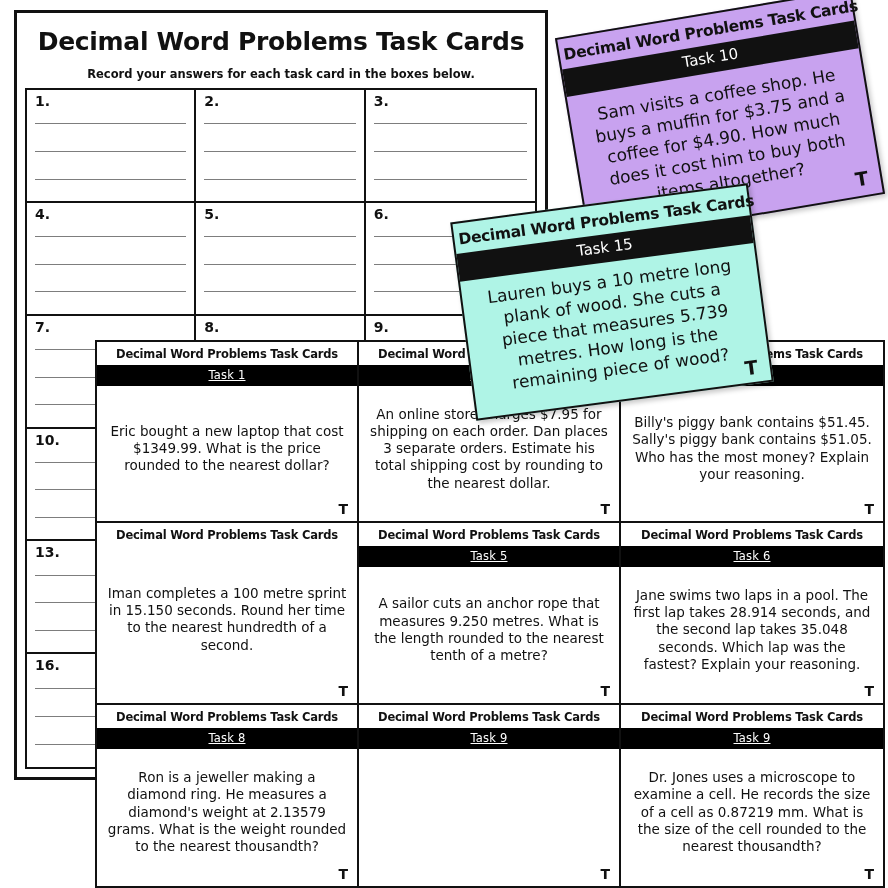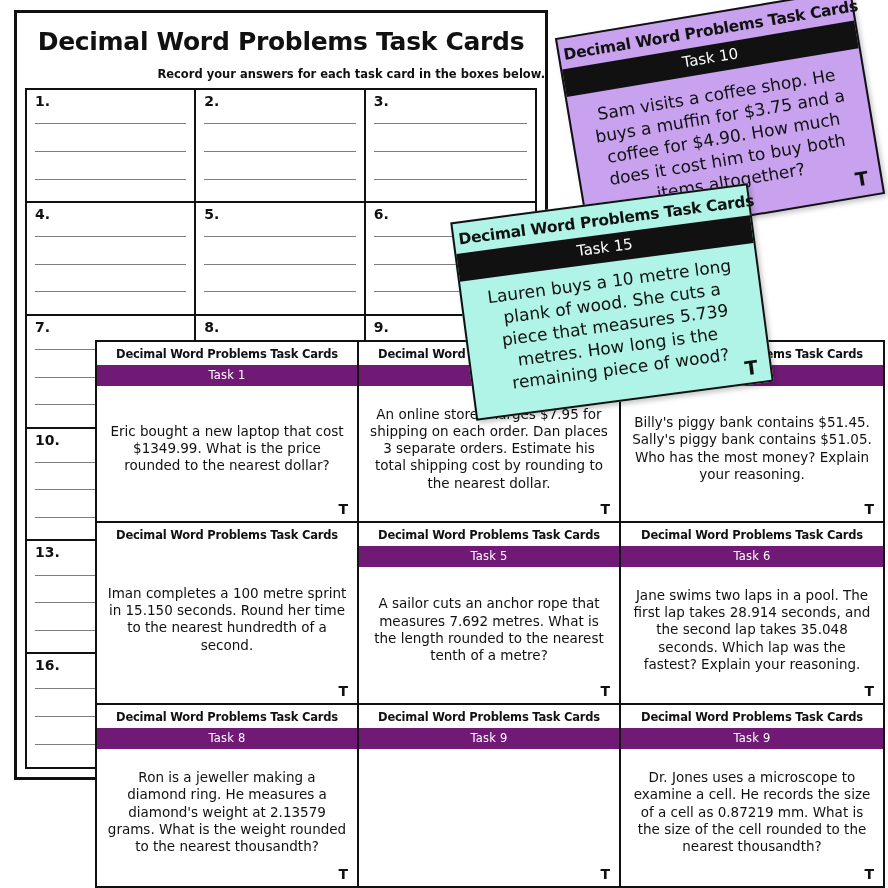--- a/index.html
+++ b/index.html
@@ -30,21 +30,21 @@
   .as-title {
     text-align: center;
     font-size: 25px;
     font-weight: 900;
     letter-spacing: -0.3px;
     color: #111111;
     margin: 14px 0 0 0;
     font-family: "DejaVu Sans", "Liberation Sans", sans-serif;
   }
   .as-subtitle {
-    text-align: right;
+    text-align: center;
     font-size: 11.5px;
     font-weight: 700;
     color: #111111;
     margin: 11px 0 0 0;
   }
   .as-grid {
     position: absolute;
     left: 8px;
     top: 75px;
     right: 8px;
@@ -115,27 +115,28 @@
   .tcard-title {
     text-align: center;
     font-size: 11.5px;
     font-weight: 900;
     color: #111111;
     letter-spacing: -0.2px;
     padding: 5px 2px 4px 2px;
     white-space: nowrap;
   }
   .tcard-band {
-    background: #701a75;
+    background: #000000;
     color: #ffffff;
     text-align: center;
     font-size: 11.5px;
     font-weight: 400;
     padding: 3px 2px 4px 2px;
     letter-spacing: 0.2px;
+    text-decoration: underline;
   }
   .tcard-body {
     flex: 1;
     display: flex;
     align-items: center;
     justify-content: center;
     position: relative;
     padding: 6px 10px 16px 10px;
   }
   .tcard-text {
@@ -407,21 +408,21 @@
       <div class="tcard-title">Decimal Word Problems Task Cards</div>
       <div class="tcard-body">
         <div class="tcard-text">Iman completes a 100 metre sprint in 15.150 seconds. Round her time to the nearest hundredth of a second.</div>
         <div class="tcard-mark">T</div>
       </div>
     </div>
     <div class="tcard">
       <div class="tcard-title">Decimal Word Problems Task Cards</div>
       <div class="tcard-band">Task 5</div>
       <div class="tcard-body">
-        <div class="tcard-text">A sailor cuts an anchor rope that measures 7.692 metres. What is the length rounded to the nearest tenth of a metre?</div>
+        <div class="tcard-text">A sailor cuts an anchor rope that measures 9.250 metres. What is the length rounded to the nearest tenth of a metre?</div>
         <div class="tcard-mark">T</div>
       </div>
     </div>
     <div class="tcard">
       <div class="tcard-title">Decimal Word Problems Task Cards</div>
       <div class="tcard-band">Task 6</div>
       <div class="tcard-body">
         <div class="tcard-text">Jane swims two laps in a pool. The first lap takes 28.914 seconds, and the second lap takes 35.048 seconds. Which lap was the fastest? Explain your reasoning.</div>
         <div class="tcard-mark">T</div>
       </div>

